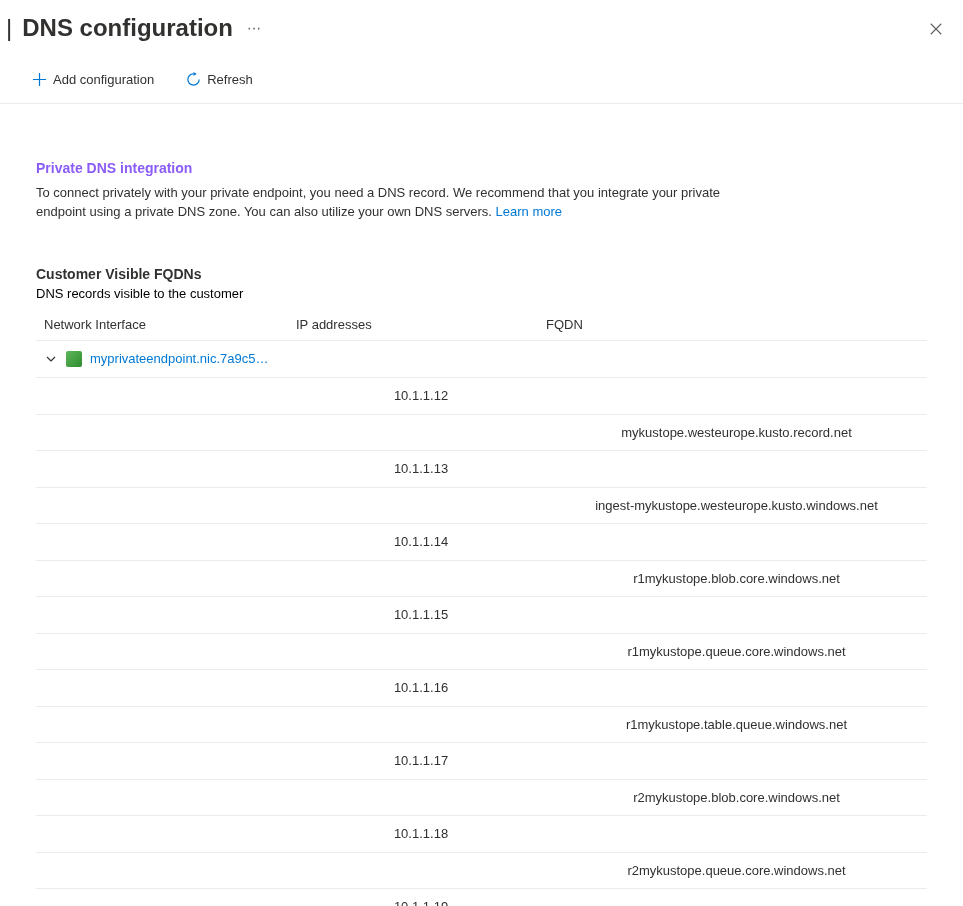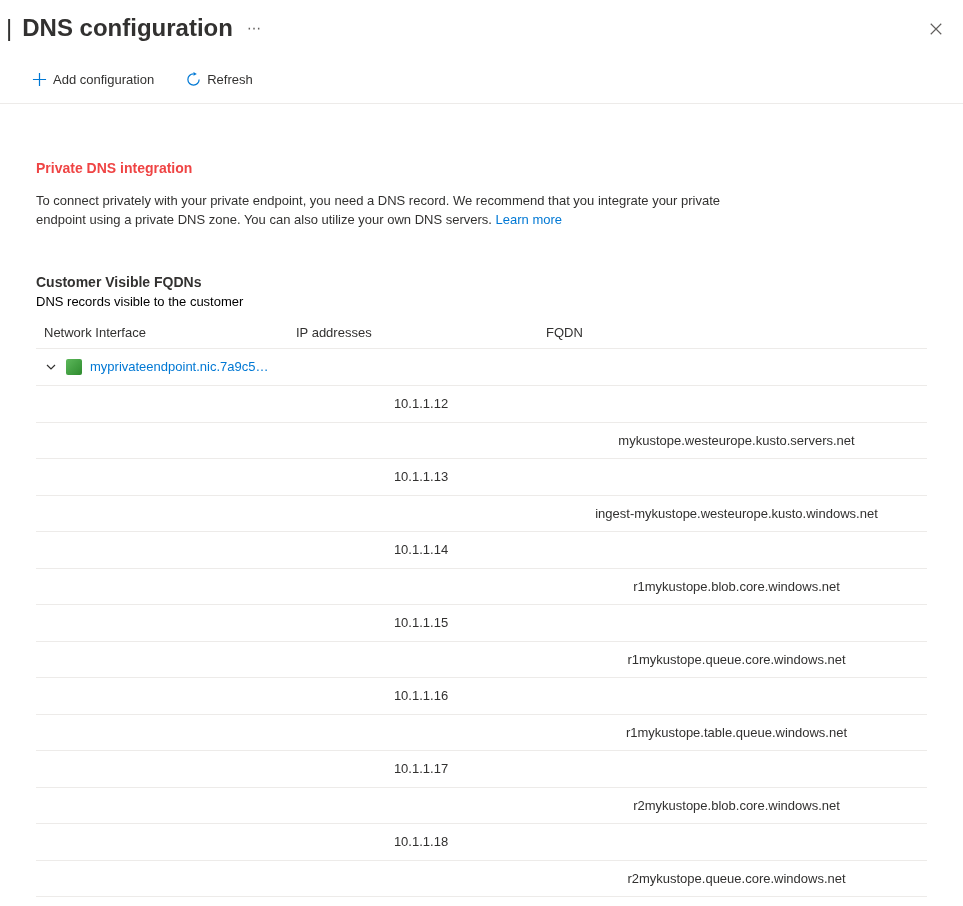--- a/index.html
+++ b/index.html
@@ -66,22 +66,22 @@
     display: inline-flex;
     align-items: center;
   }
   .toolbar-btn .tb-icon svg { width: 15px; height: 15px; }
   .content {
     padding: 56px 36px 20px 36px;
   }
   .section-title {
     font-size: 14px;
     font-weight: 600;
-    color: #ef4444;
-    margin-bottom: 16px;
+    color: #8b5cf6;
+    margin-bottom: 8px;
   }
   .section-desc {
     font-size: 13px;
     color: #323130;
     line-height: 1.45;
     max-width: 720px;
   }
   .learn-more {
     color: #0078d4;
     text-decoration: none;
@@ -237,21 +237,21 @@
                 <svg viewBox="0 0 12 12">
                   <path d="M2 4 L6 8 L10 4" stroke="currentColor" stroke-width="1.2" fill="none"></path>
                 </svg>
               </span></td>
             <td>10.1.1.12</td>
             <td></td>
           </tr>
           <tr class="fqdn-row">
             <td></td>
             <td></td>
-            <td class="fqdn-cell">mykustope.westeurope.kusto.servers.net</td>
+            <td class="fqdn-cell">mykustope.westeurope.kusto.record.net</td>
           </tr>
           <tr class="ip-row">
             <td><span class="indent-chev chev">
                 <svg viewBox="0 0 12 12">
                   <path d="M2 4 L6 8 L10 4" stroke="currentColor" stroke-width="1.2" fill="none"></path>
                 </svg>
               </span></td>
             <td>10.1.1.13</td>
             <td></td>
           </tr>

